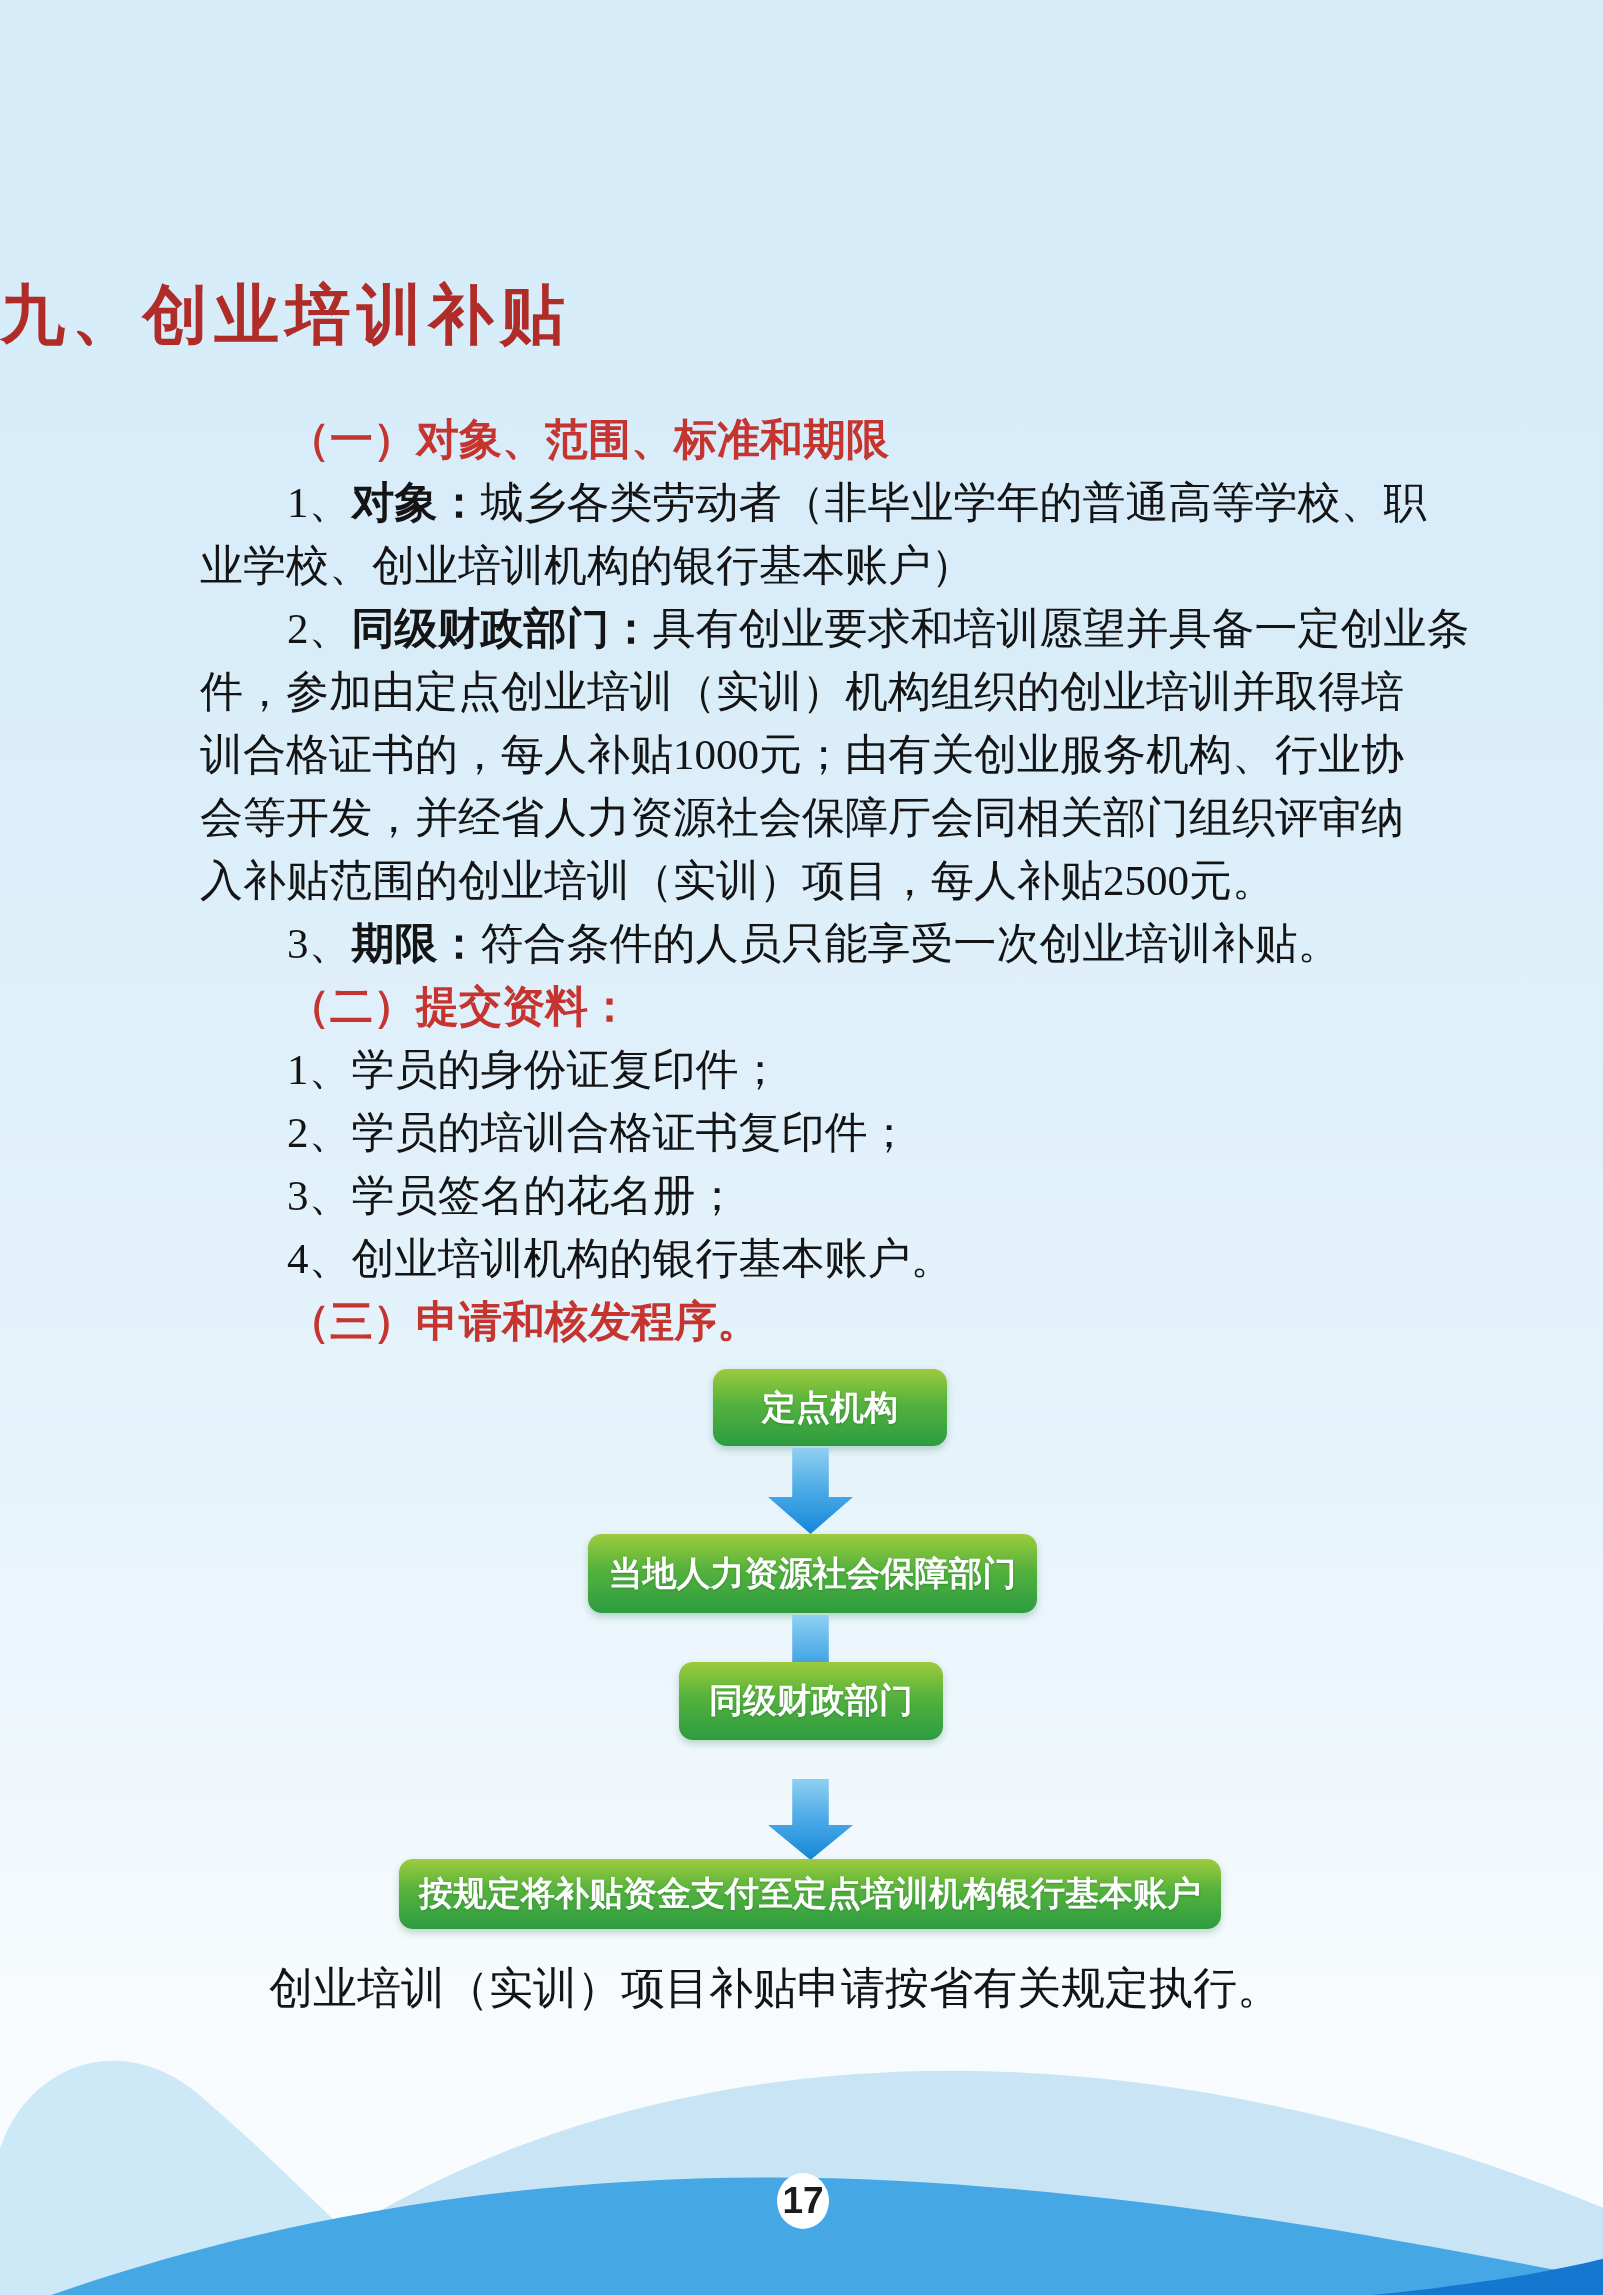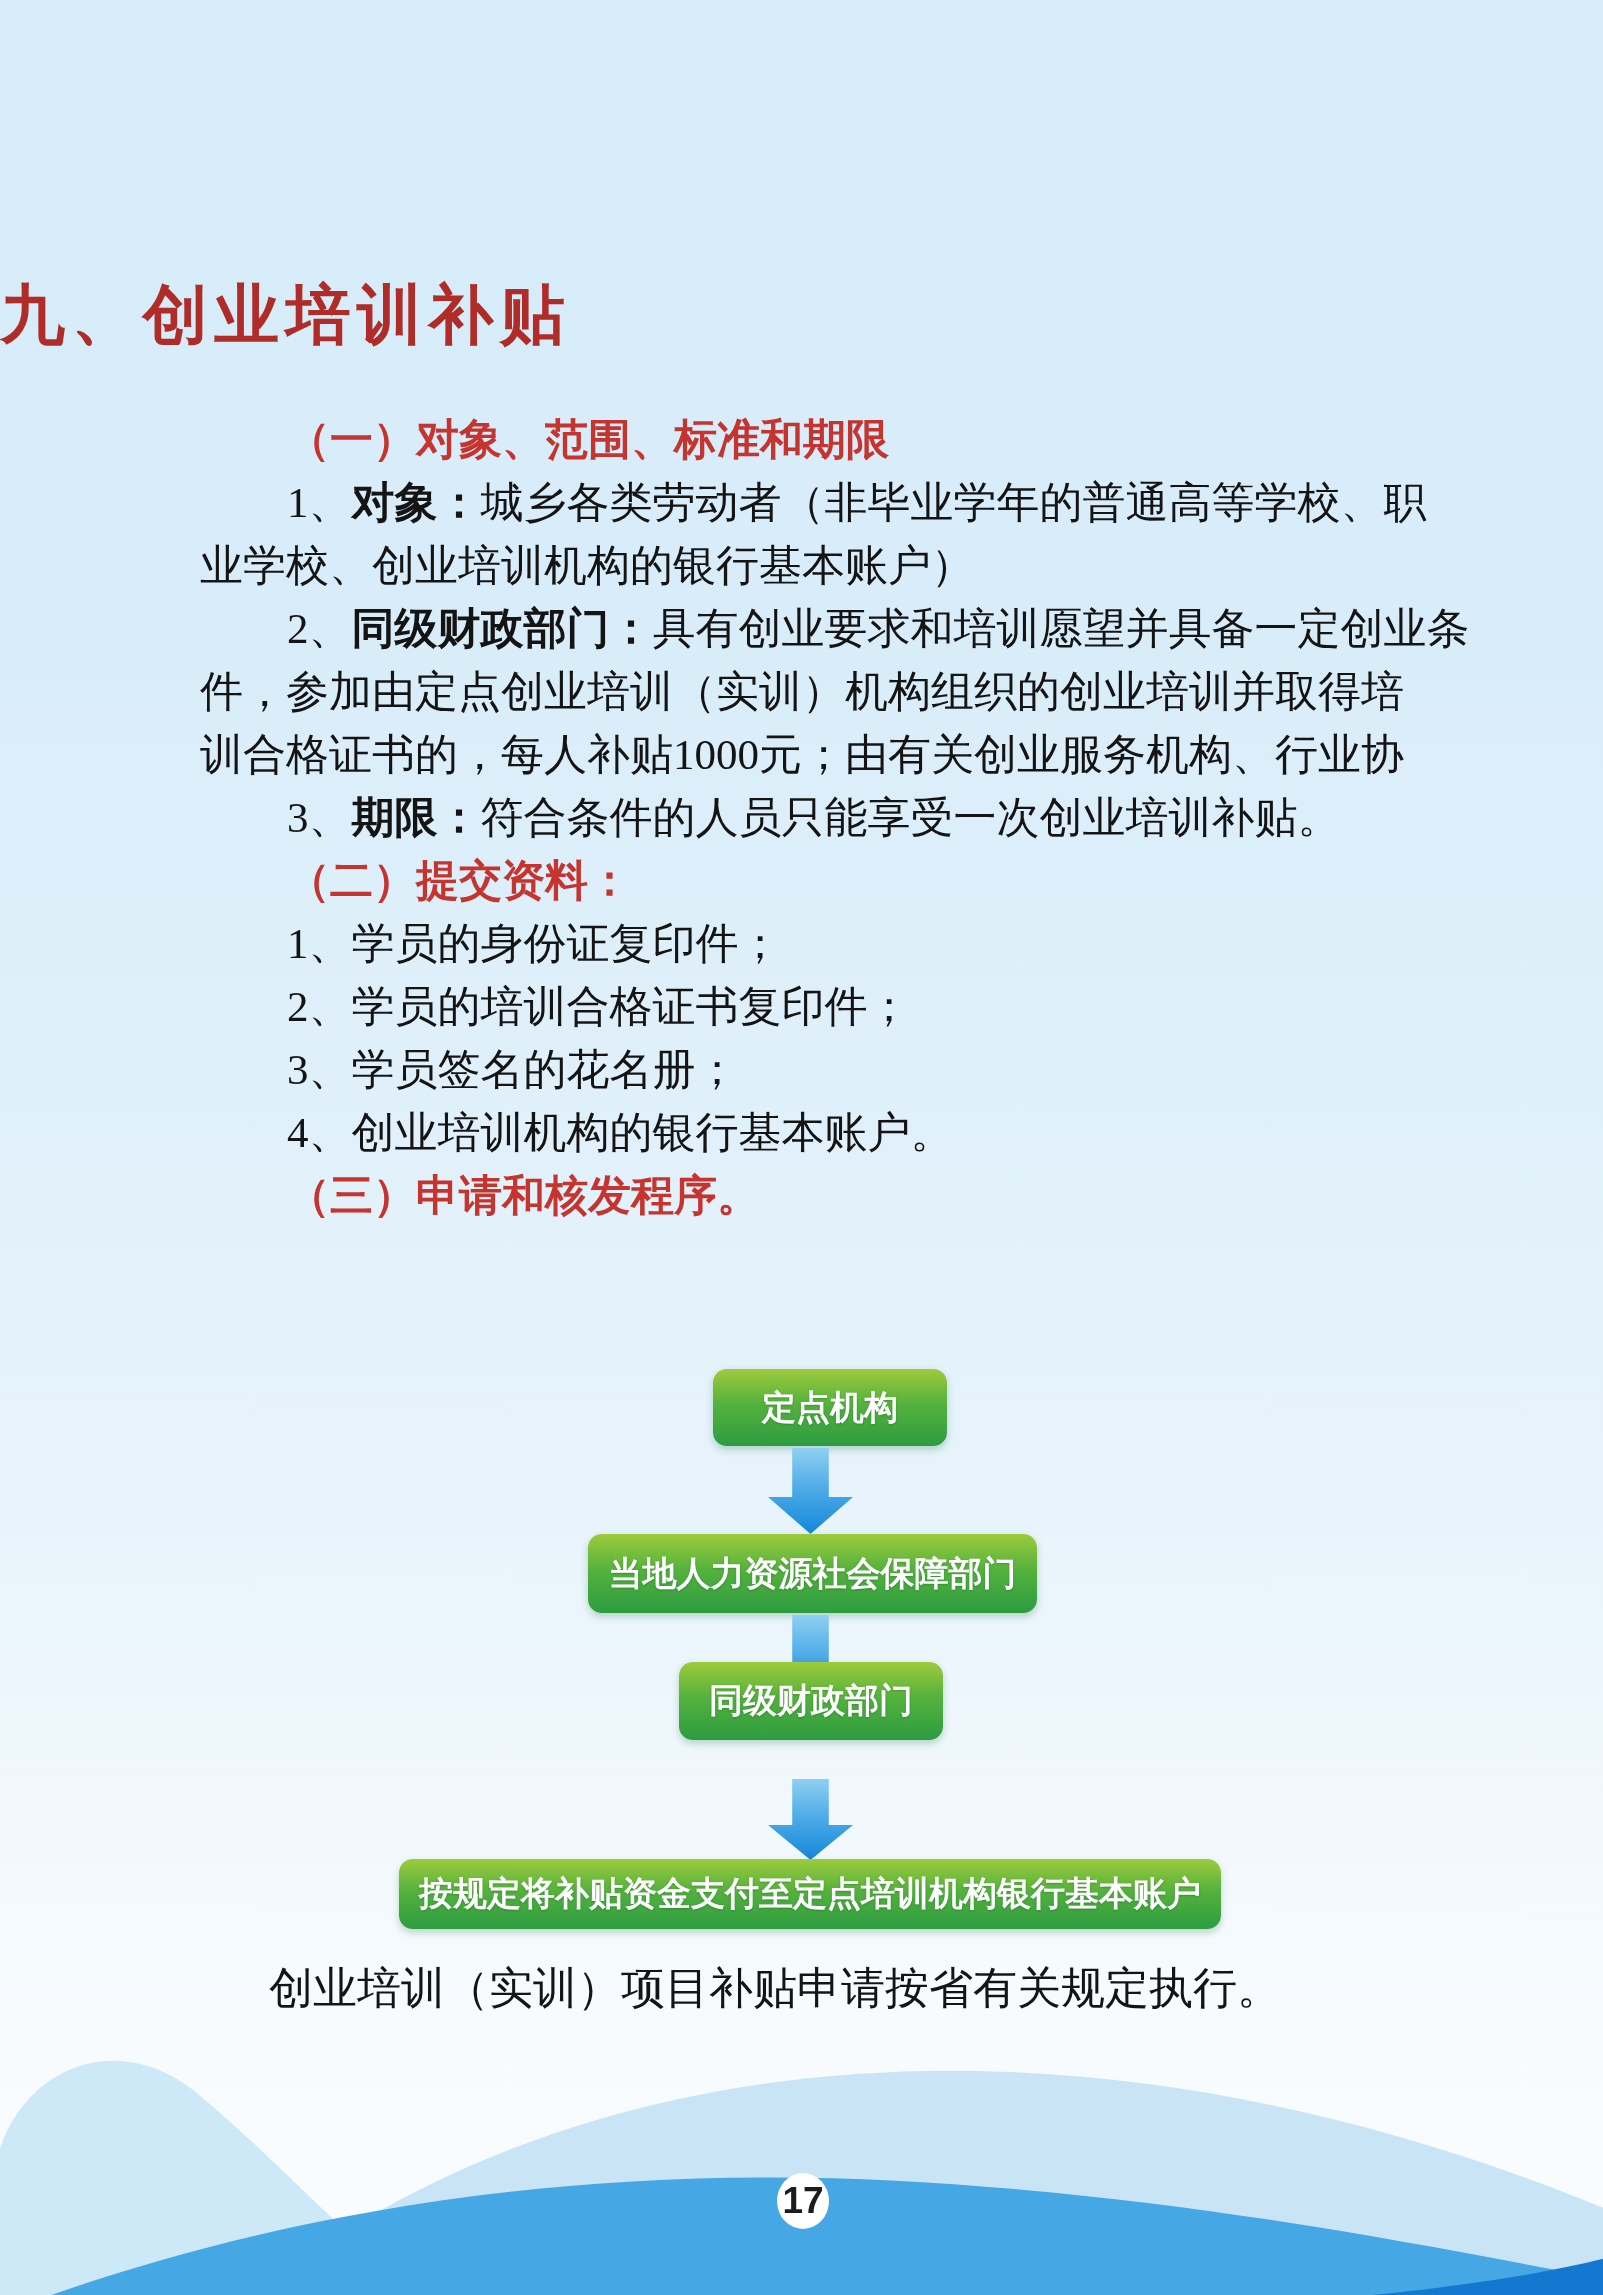--- a/index.html
+++ b/index.html
@@ -103,20 +103,22 @@
 
   <div class="title">九、创业培训补贴</div>
 
   <div class="content" id="content">
       <div class="line indent"><span class="seg-red">（一）对象、范围、标准和期限</span></div>
       <div class="line indent"><span class="seg-n">1、</span><span class="seg-b">对象：</span><span class="seg-n">城乡各类劳动者（非毕业学年的普通高等学校、职</span></div>
       <div class="line"><span class="seg-n">业学校、创业培训机构的银行基本账户）</span></div>
       <div class="line indent"><span class="seg-n">2、</span><span class="seg-b">同级财政部门：</span><span class="seg-n">具有创业要求和培训愿望并具备一定创业条</span></div>
       <div class="line"><span class="seg-n">件，参加由定点创业培训（实训）机构组织的创业培训并取得培</span></div>
       <div class="line"><span class="seg-n">训合格证书的，每人补贴1000元；由有关创业服务机构、行业协</span></div>
+      <div class="line"><span class="seg-n">会等开发，并经省人力资源社会保障厅会同相关部门组织评审纳</span></div>
+      <div class="line"><span class="seg-n">入补贴范围的创业培训（实训）项目，每人补贴2500元。</span></div>
       <div class="line indent"><span class="seg-n">3、</span><span class="seg-b">期限：</span><span class="seg-n">符合条件的人员只能享受一次创业培训补贴。</span></div>
       <div class="line indent"><span class="seg-red">（二）提交资料：</span></div>
       <div class="line indent"><span class="seg-n">1、学员的身份证复印件；</span></div>
       <div class="line indent"><span class="seg-n">2、学员的培训合格证书复印件；</span></div>
       <div class="line indent"><span class="seg-n">3、学员签名的花名册；</span></div>
       <div class="line indent"><span class="seg-n">4、创业培训机构的银行基本账户。</span></div>
       <div class="line indent"><span class="seg-red">（三）申请和核发程序。</span></div>
     </div>
 
   <div>

